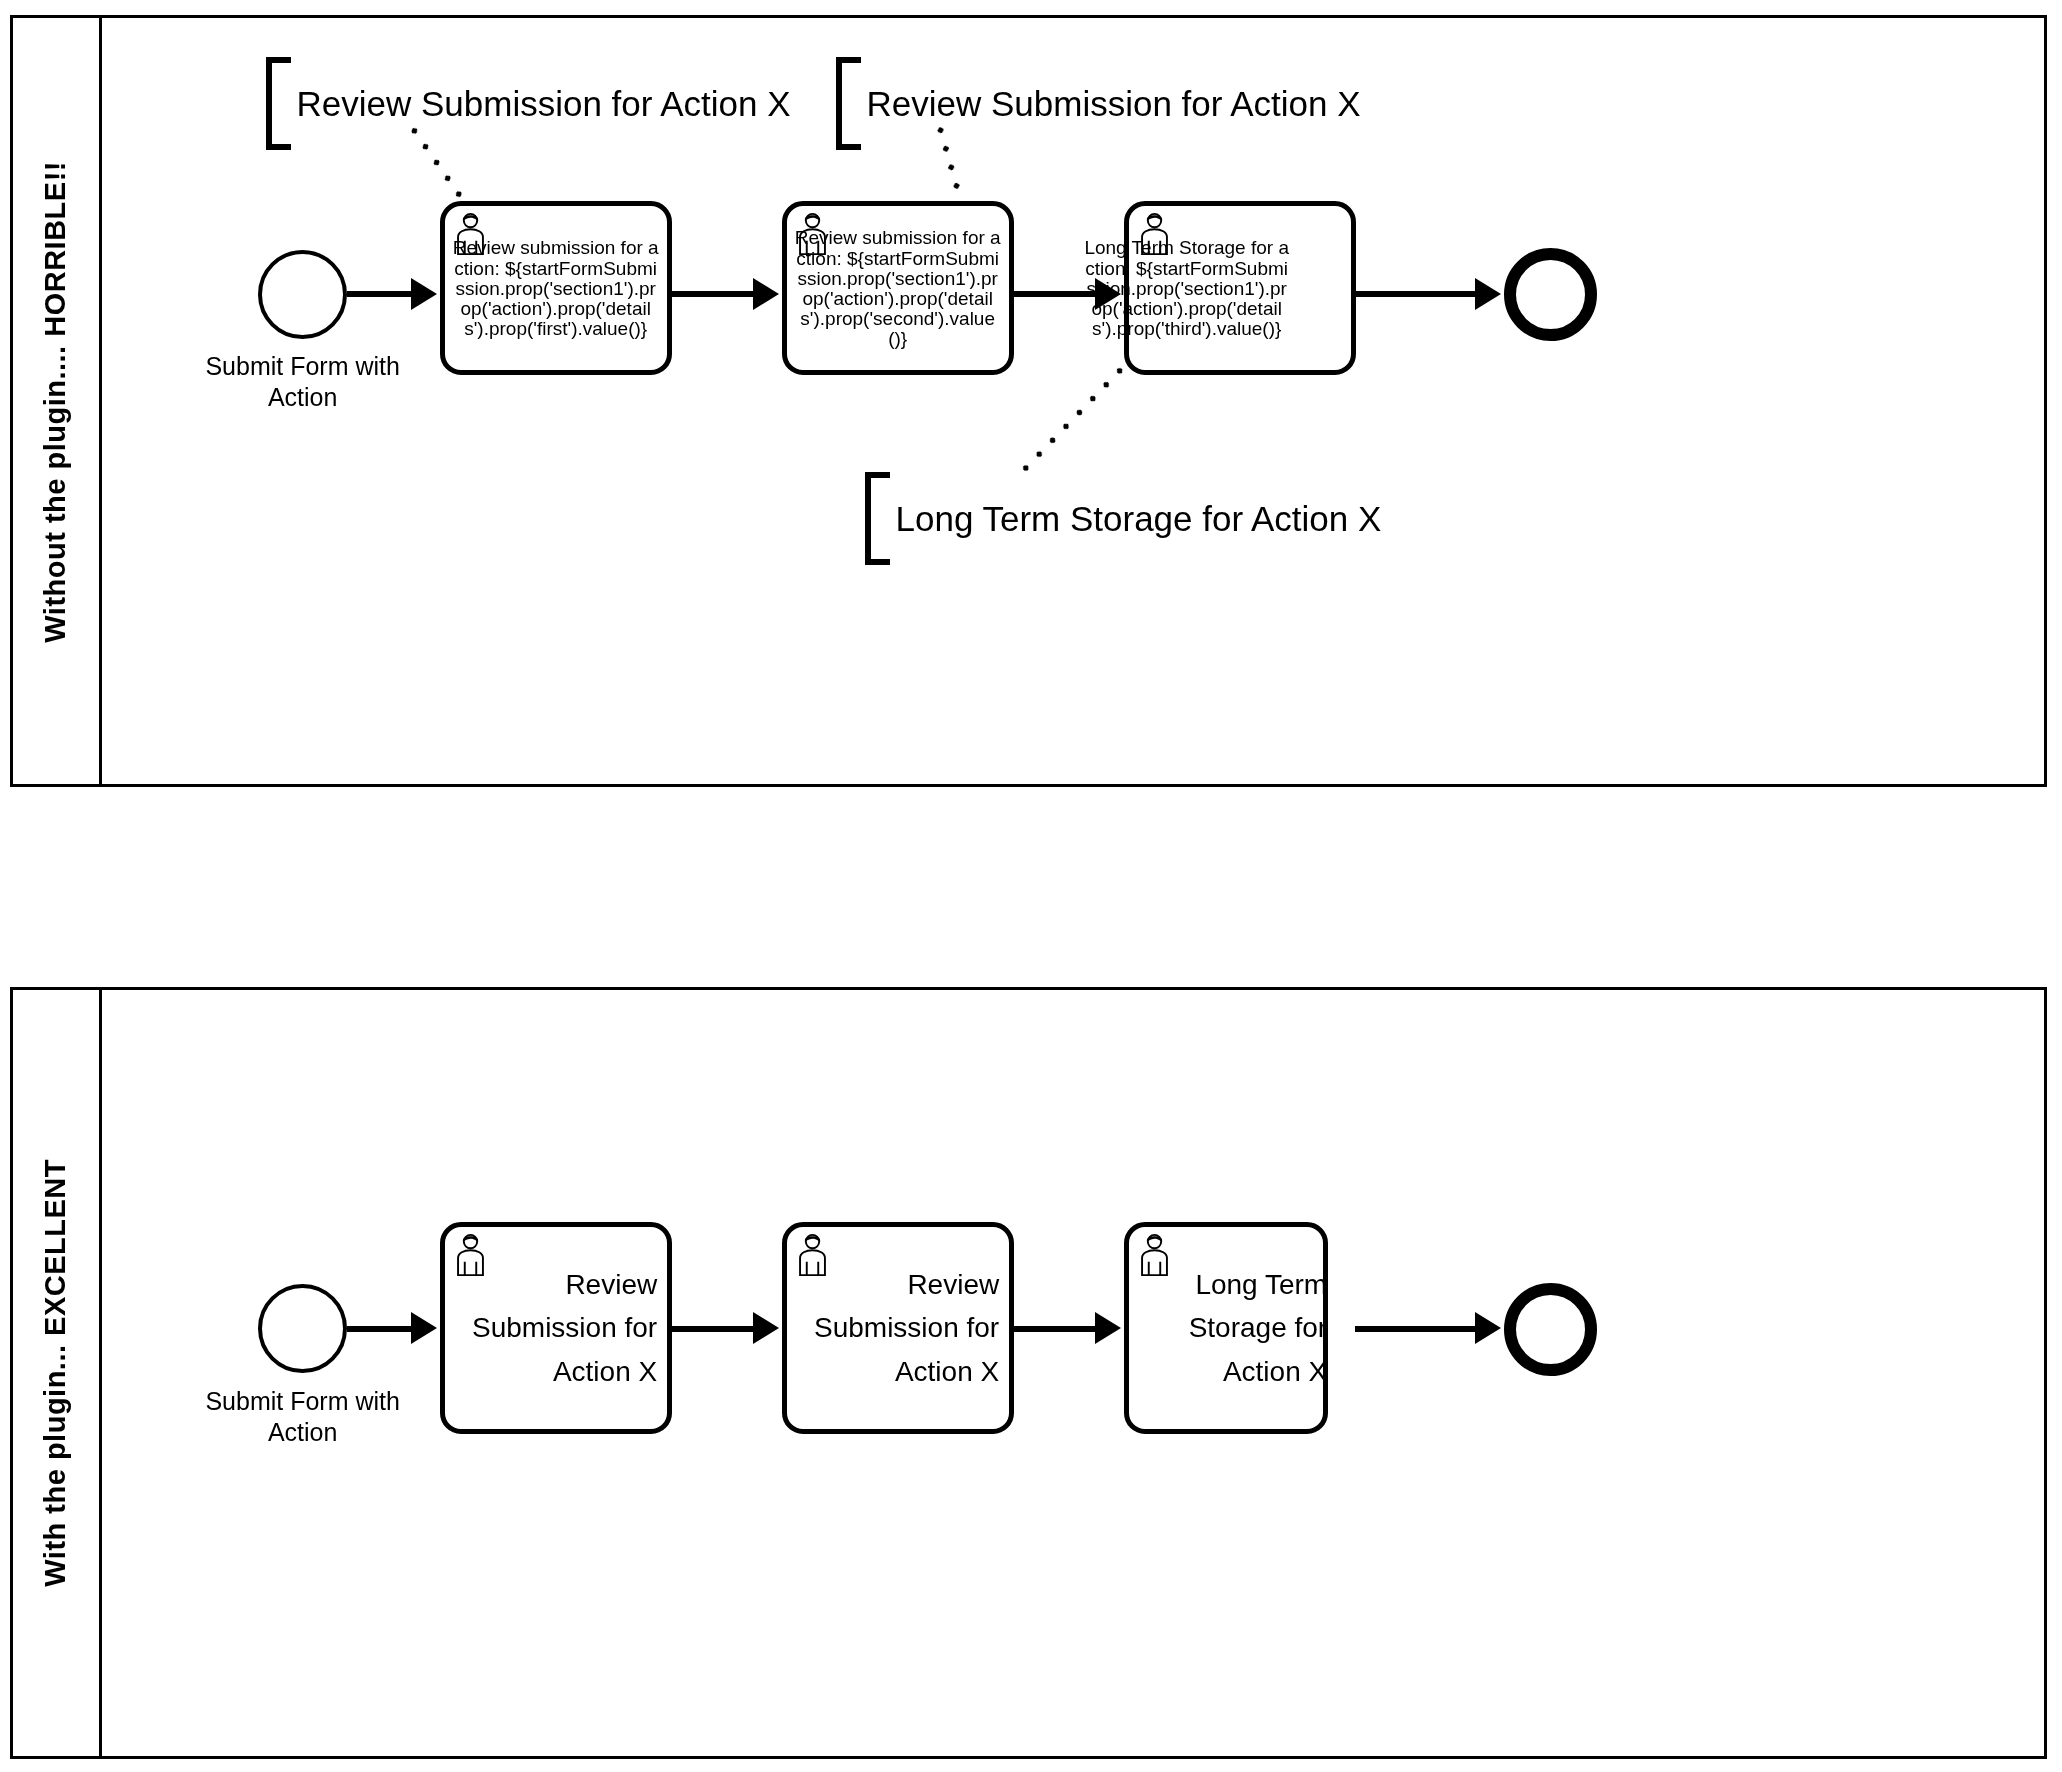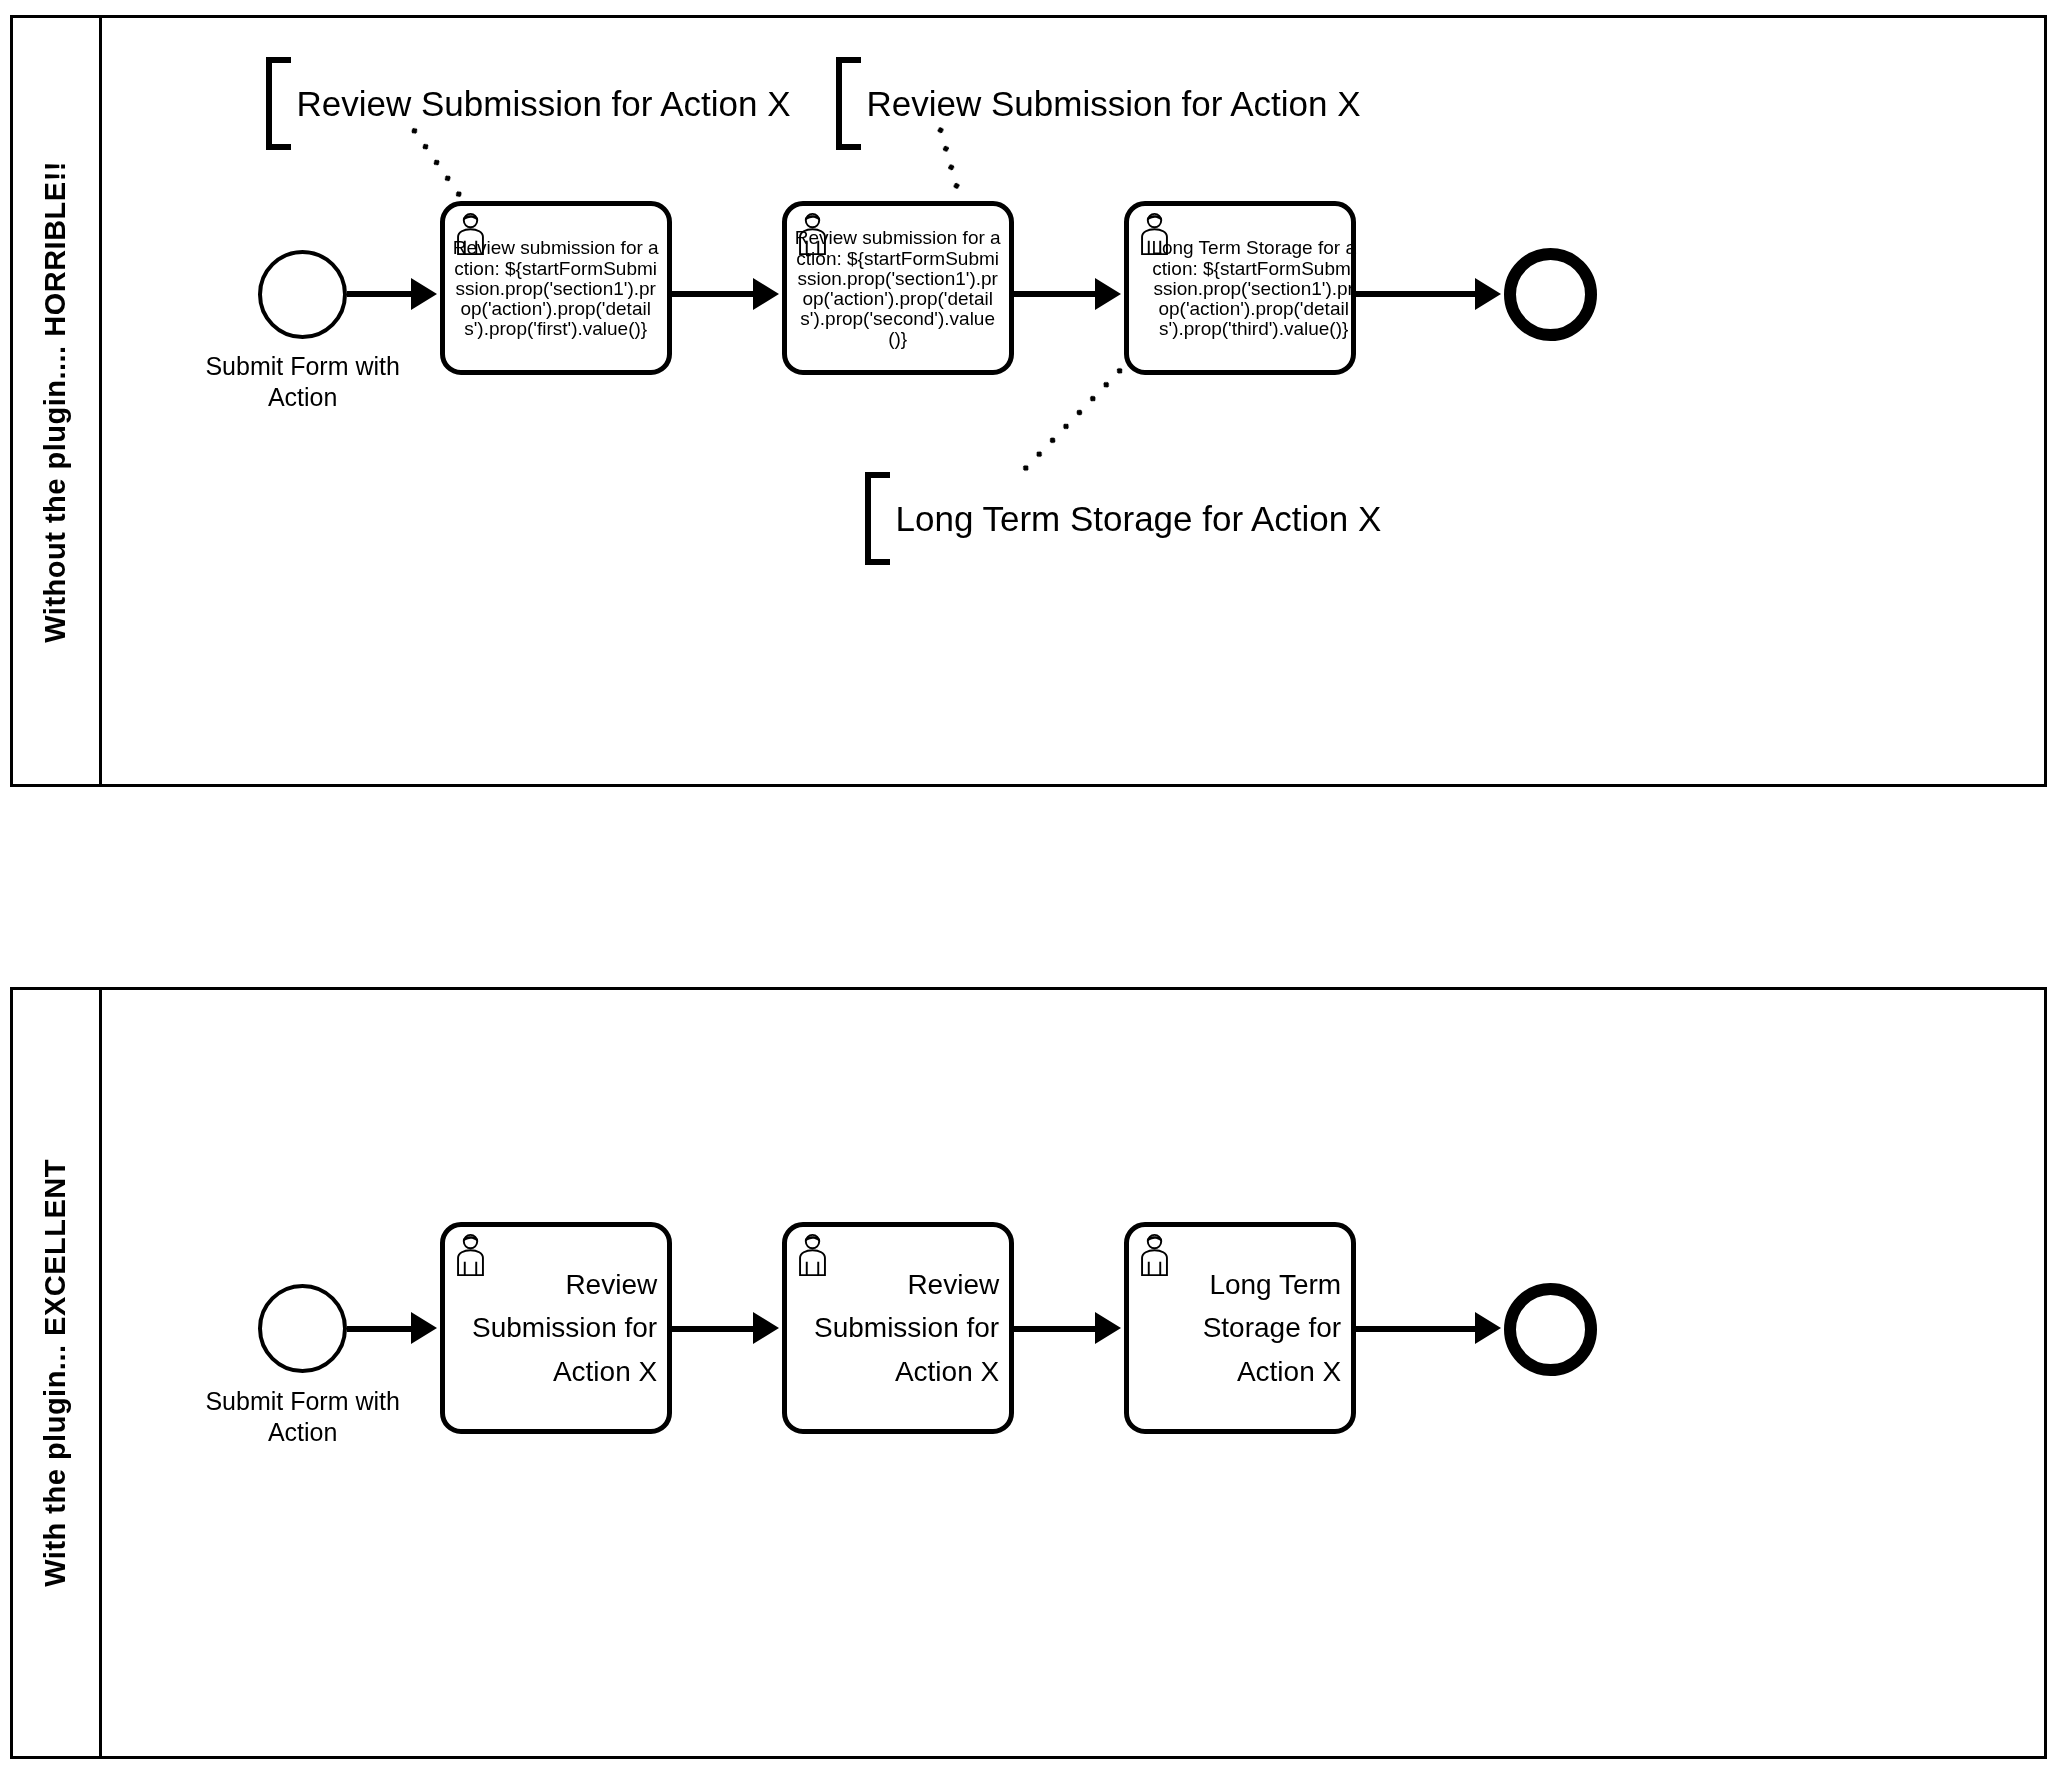--- a/index.html
+++ b/index.html
@@ -234,21 +234,21 @@
     <div class="flow-head" style="left:993px; top:260px;"></div>
 
     <div class="task" style="left:1022px; top:183px; width:232px; height:174px;">
       <svg class="task-marker" viewBox="0 0 38 46">
         <path d="M12 9 a7 7 0 0 1 14 0 a7 7 0 0 1 -14 0z" fill="#fff" stroke="#000" stroke-width="2"></path>
         <path d="M11 8 C11 2, 27 2, 27 8 C27 11, 25 6, 19 6 C14 6, 12 10, 11 8 z" fill="#000"></path>
         <path d="M6 44 L6 26 C6 21, 12 18, 19 18 C26 18, 32 21, 32 26 L32 44 z" fill="#fff" stroke="#000" stroke-width="2"></path>
         <path d="M13 30 L13 44 M25 30 L25 44" stroke="#000" stroke-width="2"></path>
       </svg>
     </div>
-    <div class="task-text-overflow" style="left:1152px; top:270px;">Long Term Storage for action: ${startFormSubmission.prop('section1').prop('action').prop('details').prop('third').value()}</div>
+    <div class="task-text-overflow" style="left:1085px; top:270px;">Long Term Storage for action: ${startFormSubmission.prop('section1').prop('action').prop('details').prop('third').value()}</div>
 
     <div class="flow" style="left:1253px; top:273px; width:124px;"></div>
     <div class="flow-head" style="left:1373px; top:260px;"></div>
 
     <div class="event end" style="left:1402px; top:230px; width:93px; height:93px;"></div>
 
   </div>
 </div>
 
 <div class="pool" id="pool-excellent">
@@ -289,21 +289,21 @@
         <path d="M13 30 L13 44 M25 30 L25 44" stroke="#000" stroke-width="2"></path>
       </svg>
       <div class="task-text-fit">Review
 Submission for
 Action X</div>
     </div>
 
     <div class="flow" style="left:911px; top:336px; width:85px;"></div>
     <div class="flow-head" style="left:993px; top:322px;"></div>
 
-    <div class="task" style="left:1022px; top:232px; width:232px; height:212px;">
+    <div class="task" style="left:1022px; top:232px; width:204px; height:212px;">
       <svg class="task-marker" viewBox="0 0 38 46">
         <path d="M12 9 a7 7 0 0 1 14 0 a7 7 0 0 1 -14 0z" fill="#fff" stroke="#000" stroke-width="2"></path>
         <path d="M11 8 C11 2, 27 2, 27 8 C27 11, 25 6, 19 6 C14 6, 12 10, 11 8 z" fill="#000"></path>
         <path d="M6 44 L6 26 C6 21, 12 18, 19 18 C26 18, 32 21, 32 26 L32 44 z" fill="#fff" stroke="#000" stroke-width="2"></path>
         <path d="M13 30 L13 44 M25 30 L25 44" stroke="#000" stroke-width="2"></path>
       </svg>
       <div class="task-text-fit">Long Term
 Storage for
 Action X</div>
     </div>

